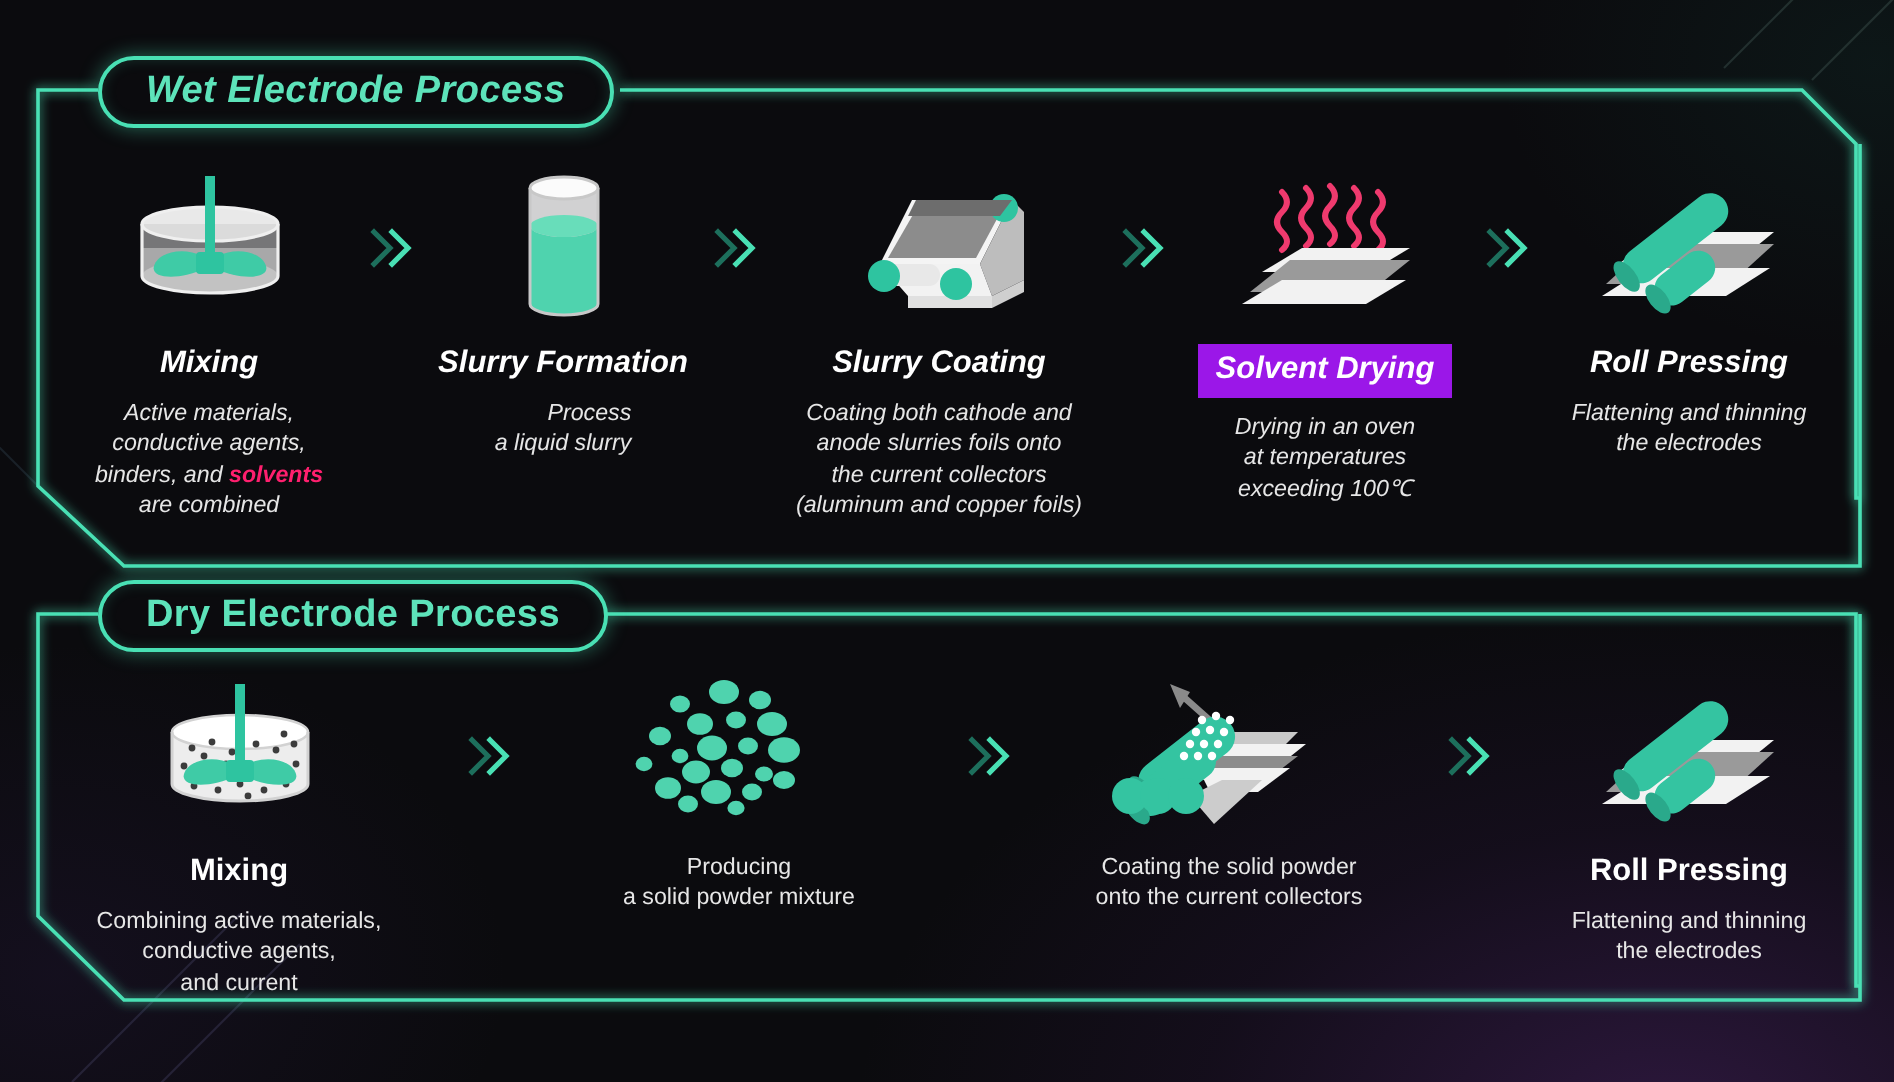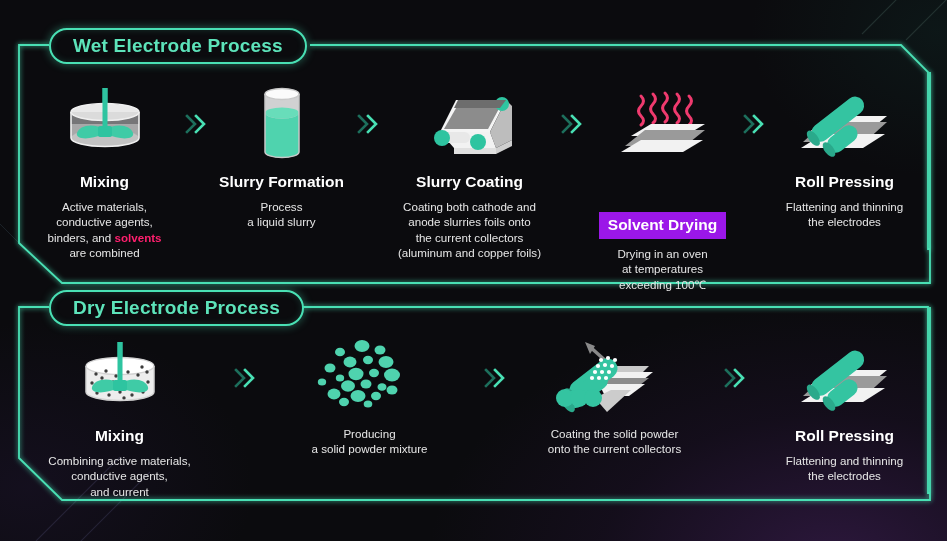--- a/index.html
+++ b/index.html
@@ -73,21 +73,20 @@
     font-size: 15.5px;
     font-weight: bold;
     white-space: nowrap;
     line-height: 20px;
     margin-bottom: 7px;
   }
   .step-title.hl {
     background: #9b17e8;
     padding: 3px 9px 4px;
     color: #ffffff;
-    margin-top: 40px;
   }
   .step-desc {
     color: #e6e6e6;
     font-size: 11.6px;
     line-height: 15.4px;
     font-weight: normal;
   }
   .solvent { color: #ff1f6e; font-weight: bold; }
 
   .arrow {
@@ -111,21 +110,21 @@
     <g stroke="#33304a" stroke-width="1.1" fill="none" opacity="0.6">
       <line x1="36" y1="541" x2="120" y2="457"></line>
       <line x1="74" y1="548" x2="150" y2="472"></line>
     </g>
     <g stroke="#2c3b46" stroke-width="1" fill="none" opacity="0.45">
       <line x1="-10" y1="214" x2="26" y2="250"></line>
     </g>
   </svg>
 </div>
 
-<div class="panel" style="left:0px; top:28px; width:776px; height:255px;">
+<div class="panel" style="left:0px; top:28px; width:776px; height:255px;font-style:italic;">
   <svg class="panel-svg" width="947" height="258" viewBox="0 0 947 258">
     <defs>
       <filter id="glowA" x="-20%" y="-20%" width="140%" height="140%">
         <feGaussianBlur stdDeviation="2.6" result="b"></feGaussianBlur>
         <feMerge>
             <feMergeNode in="b"></feMergeNode>
             <feMergeNode in="SourceGraphic"></feMergeNode>
           </feMerge>
       </filter>
     </defs>
@@ -162,21 +161,21 @@
       </div>
     </div>
 
     <div class="arrow" style="width:32px;">
       <svg width="30" height="26" viewBox="0 0 30 26">
         <path d="M6 5 L14 13 L6 21" fill="none" stroke="#1d6f5c" stroke-width="2.6" stroke-linecap="square"></path>
         <path d="M15 5 L23 13 L15 21" fill="none" stroke="#49e0b4" stroke-width="2.6" stroke-linecap="square"></path>
       </svg>
     </div>
 
-    <div class="step" style="width:140px;">
+    <div class="step" style="width:140px;text-align:right;">
       <div class="icon-box">
         <svg width="76" height="76" viewBox="0 0 76 76">
           <path d="M21 8 L21 66 A17 5.5 0 0 0 55 66 L55 8 Z" fill="#f4f4f4" opacity="0.85"></path>
           <path d="M21 27 L21 66 A17 5.5 0 0 0 55 66 L55 27 A17 5.5 0 0 1 21 27 Z" fill="#4fd3ae"></path>
           <ellipse cx="38" cy="27" rx="17" ry="5.5" fill="#68ddba"></ellipse>
           <path d="M21 8 L21 66 A17 5.5 0 0 0 55 66 L55 8" fill="none" stroke="#c8c8c8" stroke-width="1.5"></path>
           <ellipse cx="38" cy="8" rx="17" ry="5.5" fill="#fbfbfb" stroke="#c8c8c8" stroke-width="1.5"></ellipse>
         </svg>
       </div>
       <div class="step-title">Slurry Formation</div>

